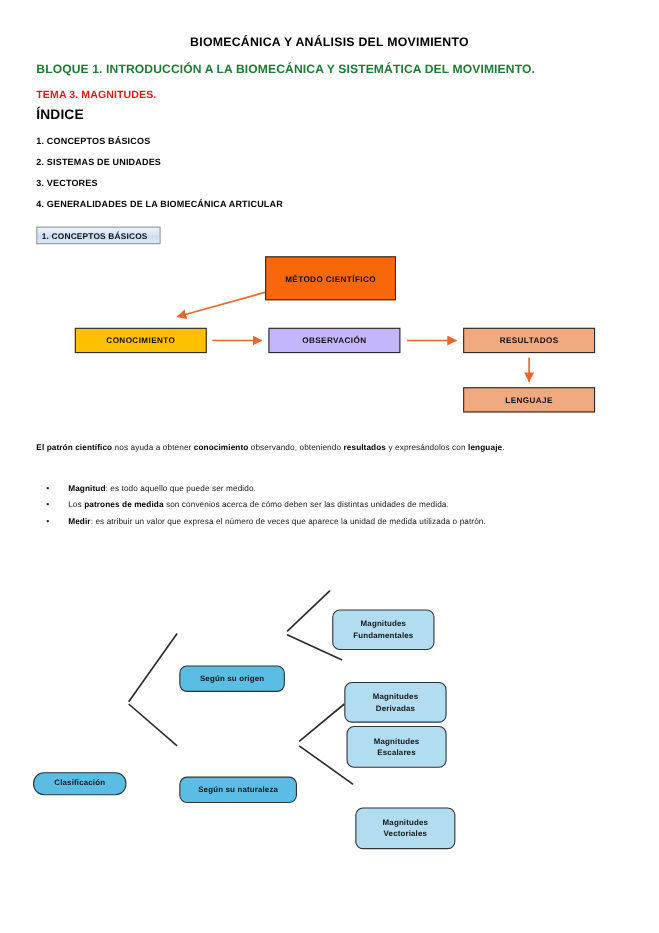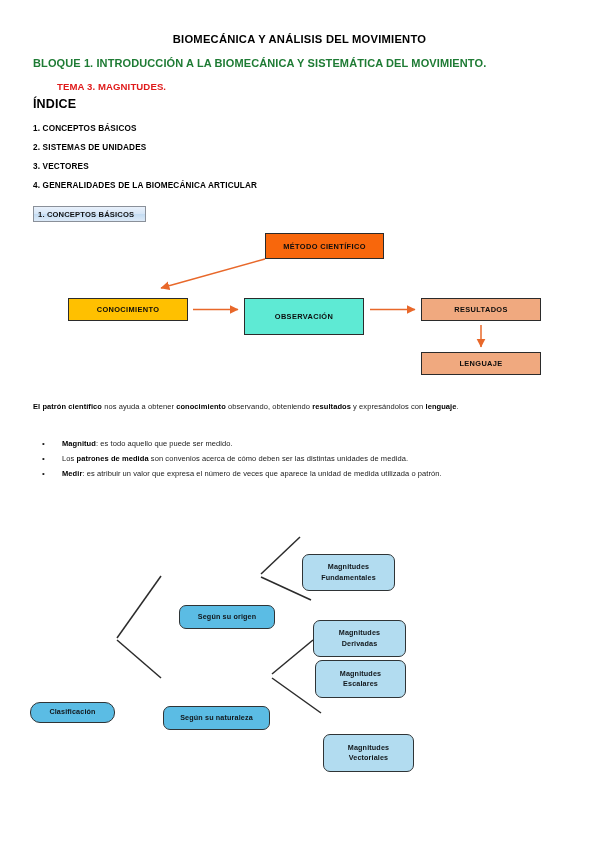--- a/index.html
+++ b/index.html
@@ -44,21 +44,20 @@
     white-space: nowrap;
   }
   .tema-title {
     position: absolute;
     left: 33px; top: 81px;
     font-size: 9.6px;
     font-weight: bold;
     color: #e01b1b;
     letter-spacing: 0.01em;
     white-space: nowrap;
-    margin-left: 24px;
   }
   .indice-title {
     position: absolute;
     left: 33px; top: 97px;
     font-size: 12.5px;
     font-weight: bold;
     color: #000;
     letter-spacing: 0.01em;
   }
 
@@ -110,23 +109,23 @@
     box-sizing: border-box;
     display: flex;
     align-items: center;
     justify-content: center;
     font-size: 7.4px;
     font-weight: bold;
     letter-spacing: 0.05em;
     color: #0d0d0d;
     text-align: center;
   }
-  .fbox.metodo   { left: 241px; top: 233px; width: 119px; height: 26px; background: #f8670c; margin-left: 24px; }
+  .fbox.metodo   { left: 241px; top: 233px; width: 119px; height: 40px; background: #f8670c; }
   .fbox.conoc    { left: 68px;  top: 298px; width: 120px; height: 23px; background: #ffc000; }
-  .fbox.observ   { left: 244px; top: 298px; width: 120px; height: 37px; background: #5eead4; }
+  .fbox.observ   { left: 244px; top: 298px; width: 120px; height: 23px; background: #c4b5fd; }
   .fbox.result   { left: 421px; top: 298px; width: 120px; height: 23px; background: #f0a97f; }
   .fbox.lenguaje { left: 421px; top: 352px; width: 120px; height: 23px; background: #f0a97f; }
 
   
   .para {
     position: absolute;
     left: 33px; top: 401px;
     width: 520px;
     font-size: 7.5px;
     line-height: 12px;
@@ -180,21 +179,21 @@
     font-weight: bold;
     letter-spacing: 0.02em;
     line-height: 10.5px;
     color: #11161a;
     margin-top: 42px;
   }
   .tnode.mid  { background: #5bbce4; }
   .tnode.leaf { background: #b2dcf0; }
 
   .tnode.clasif { left: 30px;  top: 660px; width: 85px;  height: 21px; border-radius: 10px; }
-  .tnode.origen { left: 179px; top: 563px; width: 96px;  height: 24px; }
+  .tnode.origen { left: 163px; top: 563px; width: 96px;  height: 24px; }
   .tnode.natur  { left: 163px; top: 664px; width: 107px; height: 24px; }
   .tnode.fund   { left: 302px; top: 512px; width: 93px;  height: 37px; }
   .tnode.deriv  { left: 313px; top: 578px; width: 93px;  height: 37px; }
   .tnode.escal  { left: 315px; top: 618px; width: 91px;  height: 38px; }
   .tnode.vect   { left: 323px; top: 692px; width: 91px;  height: 38px; }
 </style>
 </head>
 <body>
 
 <div class="page">

